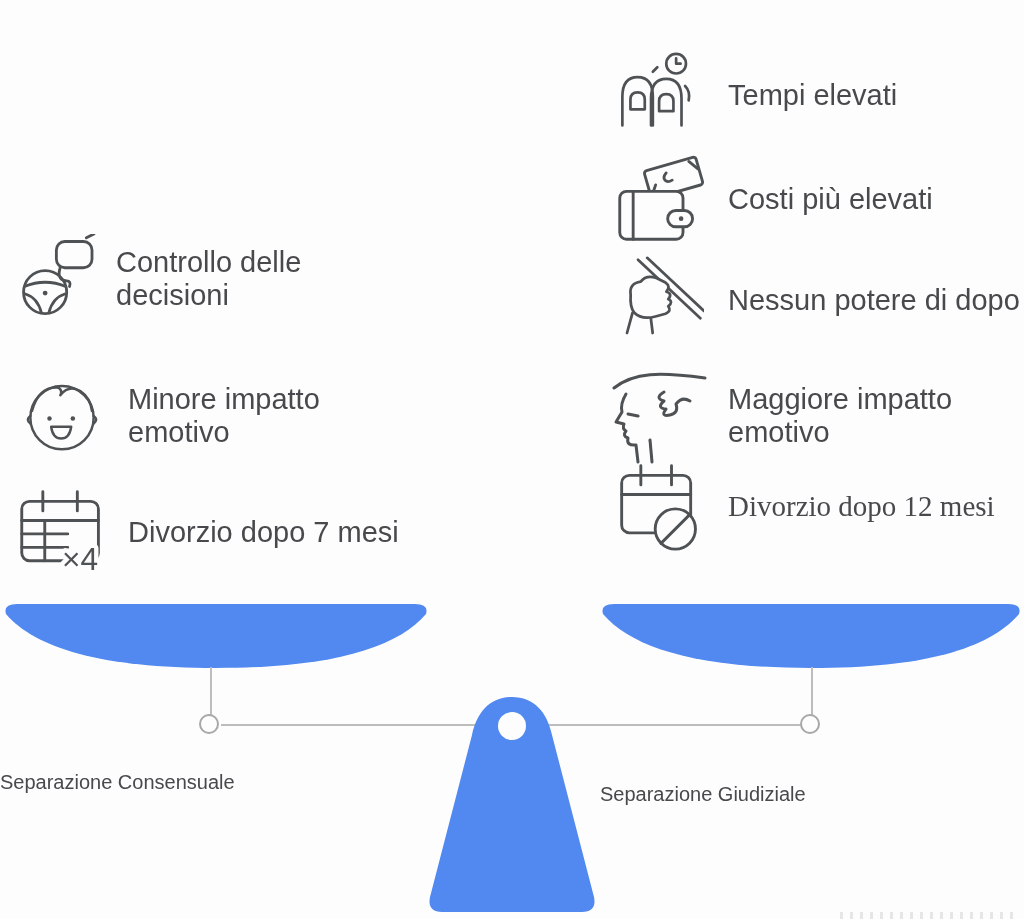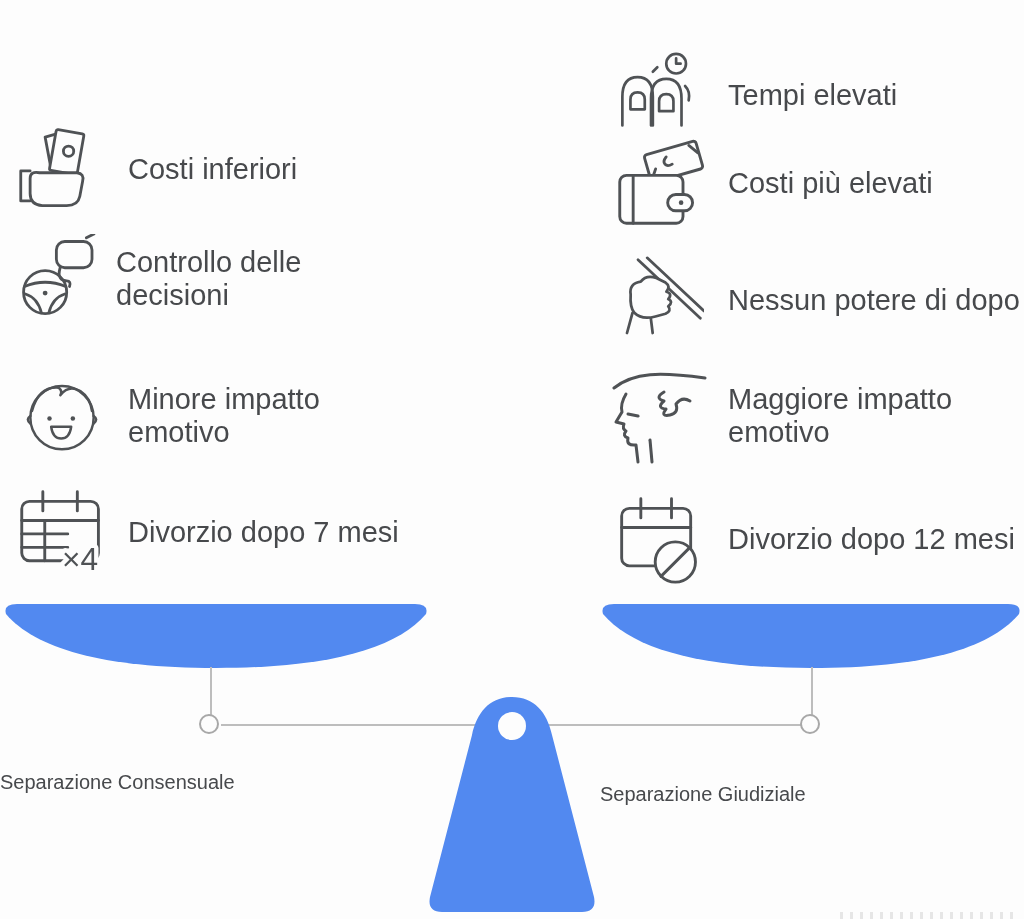--- a/index.html
+++ b/index.html
@@ -15,21 +15,21 @@
   .stage{position:relative;width:1024px;height:919px;background:var(--bg);overflow:hidden;}
 
   
   .row{position:absolute;display:flex;align-items:center;}
   .row.left{left:14px;gap:18px;}
   .row.right{left:612px;gap:20px;}
   .icobox{width:96px;flex:0 0 96px;display:flex;justify-content:center;align-items:center;}
   .itxt{font-size:29px;line-height:33px;color:var(--text-gray);white-space:pre-line;}
 
   #L0{top:22px;}  #L1{top:124px;} #L2{top:234px;gap:6px;} #L3{top:376px;} #L4{top:486px;}
-  #R0{top:52px;}  #R1{top:137px;} #R2{top:256px;} #R3{top:368px;justify-content:space-between;} #R4{top:493px;}
+  #R0{top:52px;}  #R1{top:153px;} #R2{top:256px;} #R3{top:368px;justify-content:space-between;} #R4{top:460px;font-family:Liberation Serif, serif;}
 
   
   svg.ic{fill:none;stroke:var(--icon-gray);stroke-width:3;stroke-linecap:round;stroke-linejoin:round;}
   svg.ic .fdot{fill:var(--icon-gray);stroke:none;}
   svg.ic .bgf{fill:var(--bg);}
   svg.ic .ictext{fill:var(--icon-gray);stroke:var(--bg);stroke-width:9;paint-order:stroke;
                  font-size:33px;font-family:"Liberation Sans","DejaVu Sans",sans-serif;}
 
   
   .pan{position:absolute;}
@@ -50,32 +50,20 @@
   
   #wm{position:absolute;right:6px;bottom:0;width:178px;height:7px;opacity:.5;
       background:repeating-linear-gradient(90deg,#cfcfcf 0 3px,transparent 3px 10px);}
 </style>
 </head>
 <body>
 
 <div class="stage">
 
 
-  <div class="row left" id="L1">
-    <div class="icobox">
-      <svg class="ic" width="90" height="90" viewBox="0 0 96 96">
-        <path d="M44,10 L30,14 L36,46"></path>
-        <rect x="38" y="8" width="30" height="44" rx="2" transform="rotate(10 53 30)" class="bgf"></rect>
-        <circle cx="55" cy="29" r="5.5"></circle>
-        <path d="M14,50 H4 V82 H14"></path>
-        <path d="M14,58 Q14,50 24,52 L64,52 Q72,53 70,61 L67,77 Q65,87 53,87 L27,87 Q14,86 14,74 Z" class="bgf"></path>
-      </svg>
-    </div>
-    <div class="itxt">Costi inferiori</div>
-  </div>
 
   <div class="row left" id="L2">
     <div class="icobox">
       <svg class="ic" width="90" height="90" viewBox="0 0 96 96">
         <path d="M74,4 L82,0"></path>
         <rect x="42" y="8" width="38" height="28" rx="9"></rect>
         <path d="M46,36 C43,46 47,50 53,50 Q58,50 56,56"></path>
         <circle cx="30" cy="62" r="23"></circle>
         <path d="M8,56 Q30,47 52,56"></path>
         <circle cx="30" cy="63" r="2.6" class="fdot"></circle>

